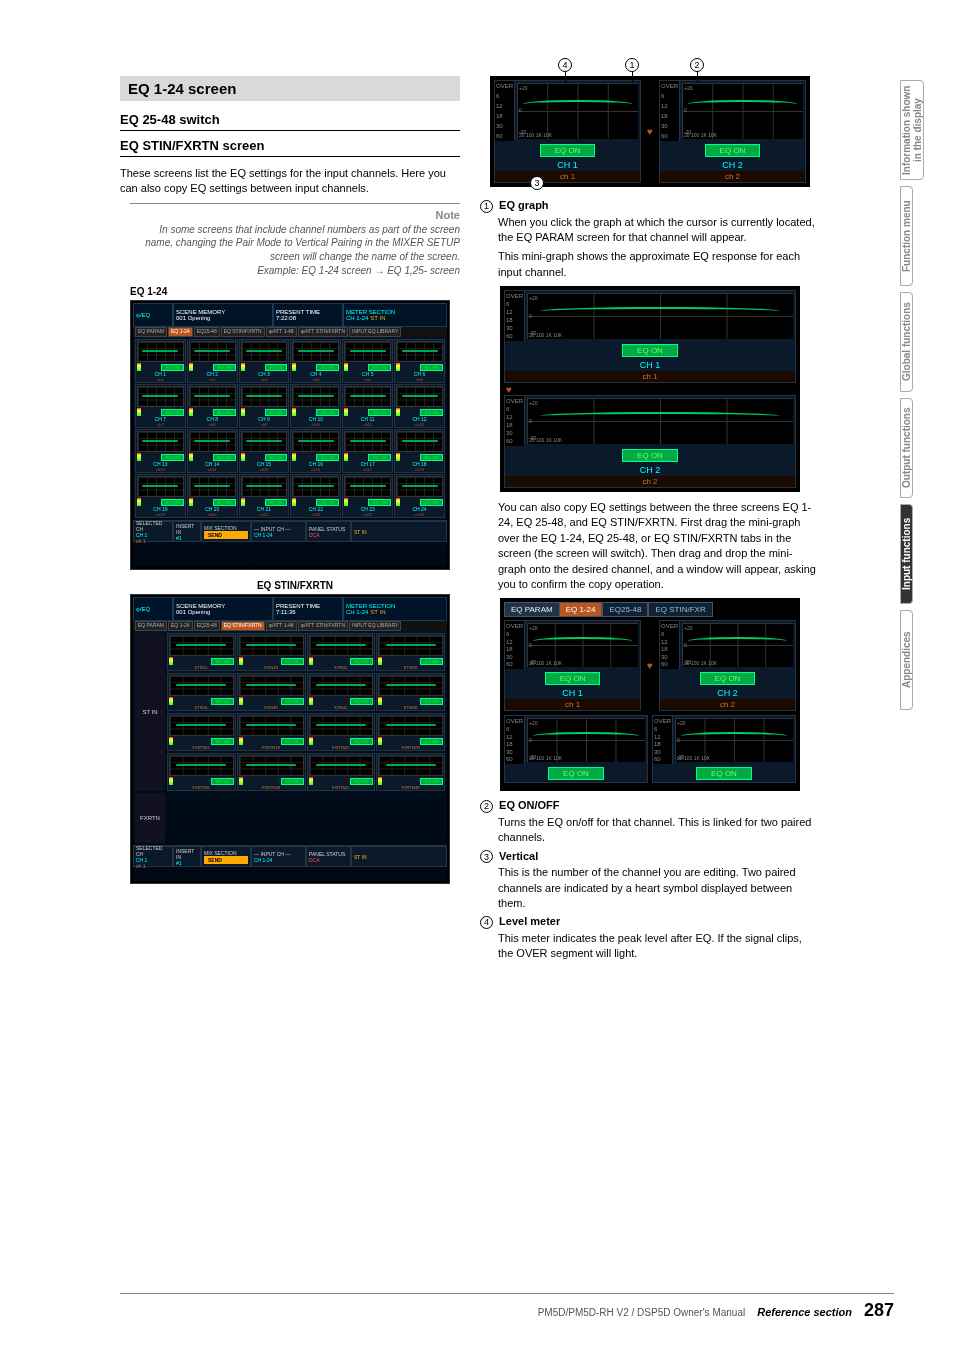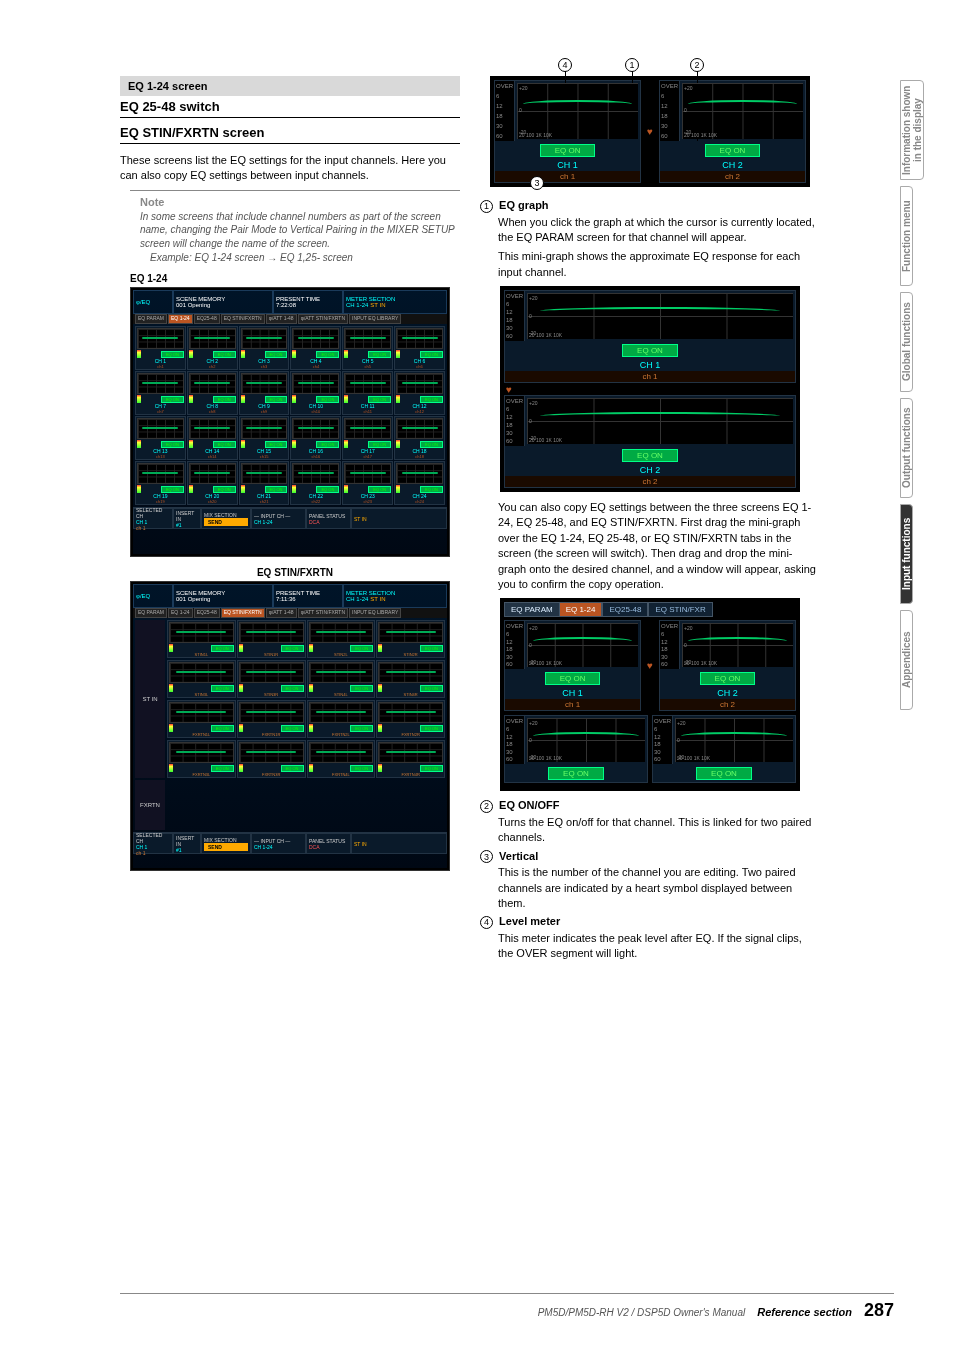--- a/index.html
+++ b/index.html
@@ -21,42 +21,43 @@
   .col {
     width: 340px;
   }
   .col-right {
     width: 340px;
   }
   .section-header {
     background: #d9d9d9;
     padding: 4px 8px;
     font-weight: bold;
-    font-size: 11px;
-    margin-bottom: 0;
+    font-size: 15px;
+    margin-bottom: 8px;
   }
   .subheader {
     font-weight: bold;
     font-size: 13px;
     border-bottom: 1px solid #000;
     padding: 3px 0;
     margin-bottom: 4px;
   }
   .body-text {
     font-size: 11px;
     line-height: 1.4;
     margin-bottom: 6px;
     margin-top: 9px;
   }
   .note-box {
     border-top: 1px solid #888;
     padding: 5px 0 0 10px;
     margin: 6px 0 10px 10px;
     font-size: 10px;
     color: #555;
+    text-align: right;
   }
   .note-label {
     font-weight: bold;
     color: #888;
     font-size: 11px;
     margin-bottom: 2px;
   }
   .note-text {
     font-style: italic;
     line-height: 1.35;
@@ -1220,16 +1221,16 @@
 <div class="side-tabs">
   <div class="side-tab">Information shown in the display</div>
   <div class="side-tab">Function menu</div>
   <div class="side-tab">Global functions</div>
   <div class="side-tab">Output functions</div>
   <div class="side-tab active">Input functions</div>
   <div class="side-tab">Appendices</div>
 </div>
 
 <div class="footer">
-  <span style="font-style:italic;color:#555">PM5D/PM5D-RH V2 / DSP5D Owner's Manual</span>
+  <span style="color:#555">PM5D/PM5D-RH V2 / DSP5D Owner's Manual</span>
   <span class="ref">Reference section</span>
   <span class="pg">287</span>
 </div>
 
 </body></html>

